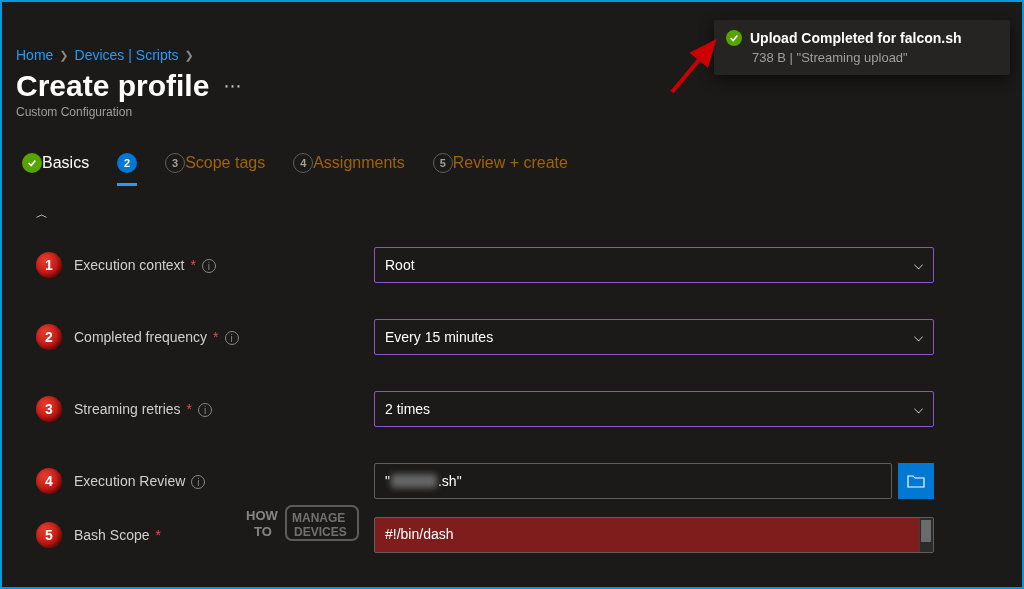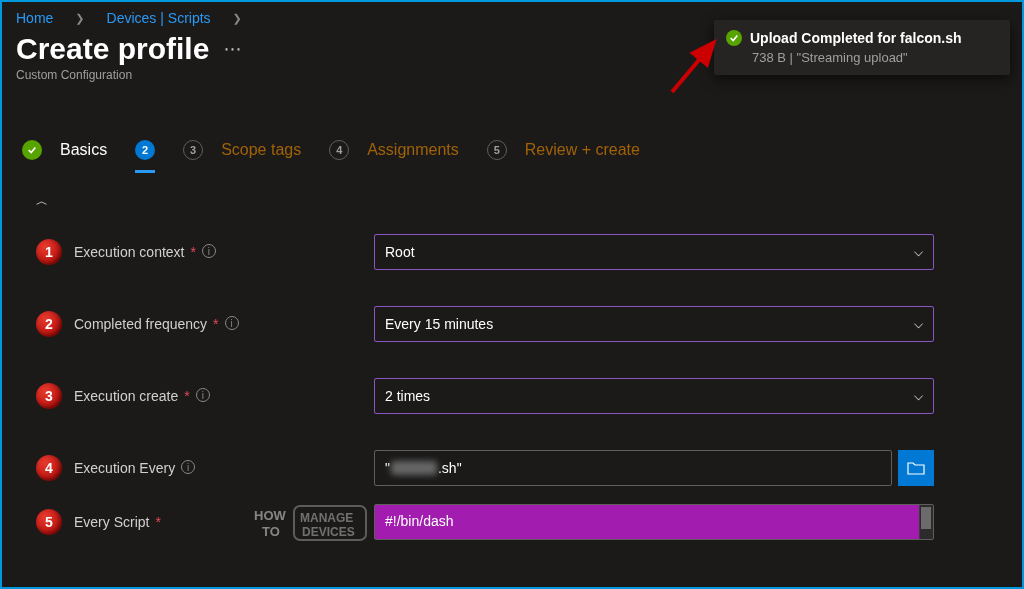--- a/index.html
+++ b/index.html
@@ -12,23 +12,24 @@
     height: 589px;
     border: 2px solid #0099dd;
     overflow: hidden;
     position: relative;
   }
 
   
   .breadcrumb {
     display: flex;
     align-items: center;
-    gap: 22px;
+    gap: 6px;
     padding: 8px 14px 0 14px;
     font-size: 14px;
+    margin-top: 37px;
   }
   .breadcrumb a { color: #2899f5; text-decoration: none; cursor: pointer; }
   .breadcrumb .sep { color: #8a8886; font-size: 11px; }
 
   
   .title-row {
     display: flex;
     align-items: baseline;
     gap: 14px;
     padding: 6px 14px 0 14px;
@@ -66,25 +67,24 @@
   
   .steps {
     display: flex;
     align-items: center;
     gap: 28px;
     padding: 34px 20px 0 20px;
   }
   .step {
     display: flex;
     align-items: center;
-    gap: 18px;
+    gap: 0;
     cursor: pointer;
     padding-bottom: 10px;
     border-bottom: 3px solid transparent;
-    margin-top: 24px;
   }
   .step .num {
     width: 20px; height: 20px; border-radius: 50%;
     display: flex; align-items: center; justify-content: center;
     font-size: 11px; font-weight: 600;
   }
   .step.completed .num { background: #57a300; color: #fff; }
   .step.active .num { background: #0078d4; color: #fff; }
   .step.pending .num { border: 1px solid #605e5c; color: #a19f9d; background: transparent; }
   .step .label { color: #a16207; font-size: 16px; }
@@ -105,21 +105,21 @@
   }
   .form-row .marker {
     width: 26px; height: 26px; border-radius: 50%;
     background: radial-gradient(circle at 35% 30%, #e63b2e 0%, #a80000 100%);
     color: #fff; font-weight: 700; font-size: 14px;
     display:flex; align-items:center; justify-content:center;
     margin-right: 12px; flex-shrink:0;
     box-shadow: inset -2px -2px 4px rgba(0,0,0,.45);
   }
   .form-row .flabel {
-    width: 300px; display: flex; align-items: flex-start; gap: 6px;
+    width: 300px; display: flex; align-items: flex-end; gap: 6px;
     color: #d2d0ce;
   }
   .form-row .req { color: #e74856; }
   .info-icon {
     width: 14px; height: 14px; border: 1px solid #8a8886; border-radius: 50%;
     display:inline-flex; align-items:center; justify-content:center;
     font-size: 10px; color: #8a8886; cursor: help;
   }
 
   .select-box {
@@ -148,36 +148,36 @@
     display:inline-block; width:46px; height:14px; background:#666; border-radius:3px;
     filter: blur(3px); margin: 0 1px;
   }
   .browse-btn {
     width: 36px; height: 36px; background: #0078d4; cursor:pointer;
     display:flex; align-items:center; justify-content:center;
   }
 
   .textarea-box {
     flex: 1; max-width: 560px; min-height: 36px;
-    background: #a21caf; border: 1px solid #605e5c; border-radius: 2px;
+    background: #7f1d1d; border: 1px solid #605e5c; border-radius: 2px;
     padding: 8px 10px; color: #fff; position:relative;
   }
   .textarea-box .scrollbar {
     position:absolute; right:0; top:0; bottom:0; width:14px;
     background:#2b2b2b; border-left:1px solid #3c3c3c;
   }
   .textarea-box .thumb {
     position:absolute; right:2px; top:2px; width:10px; height:22px;
     background:#6b6b6b;
   }
   .form-row.tight { margin-bottom: 8px; }
 
   .watermark {
     position: absolute;
-    left: 248px; top: 500px;
+    left: 240px; top: 500px;
     opacity: 0.6;
     pointer-events:none;
   }
 </style>
 </head>
 <body>
 
 <div class="breadcrumb">
   <a>Home</a>
   <span class="sep">❯</span>
@@ -264,54 +264,54 @@
     </span>
     <div class="select-box">
       <span>Every 15 minutes</span>
       <span class="chev-down">⌵</span>
     </div>
   </div>
 
   <div class="form-row">
     <span class="marker">3</span>
     <span class="flabel">
-      <span>Execution create</span>
+      <span>Streaming retries</span>
         <span class="req">*</span>
       <span class="info-icon">i</span>
     </span>
     <div class="select-box">
       <span>2 times</span>
       <span class="chev-down">⌵</span>
     </div>
   </div>
 
   <div class="form-row tight">
     <span class="marker">4</span>
     <span class="flabel">
-      <span>Execution Every</span>
+      <span>Execution Review</span>
       <span class="info-icon">i</span>
     </span>
     <div class="input-row">
       <div class="text-input">
         <span>"</span>
           <span class="blur"></span>
           <span>.sh"</span>
       </div>
       <div class="browse-btn">
         <svg width="18" height="14" viewBox="0 0 18 14">
           <path d="M1 3 L1 13 L17 13 L17 4 L8 4 L6 2 L1 2 Z" fill="none" stroke="#fff" stroke-width="1.2"></path>
         </svg>
       </div>
     </div>
   </div>
 
   <div class="form-row tight" style="margin-top:18px;">
     <span class="marker">5</span>
     <span class="flabel">
-      <span>Every Script</span>
+      <span>Bash Scope</span>
         <span class="req">*</span>
     </span>
     <div class="textarea-box">
       <span>#!/bin/dash</span>
       <div class="scrollbar">
         <div class="thumb"></div>
       </div>
     </div>
   </div>
 </div>

